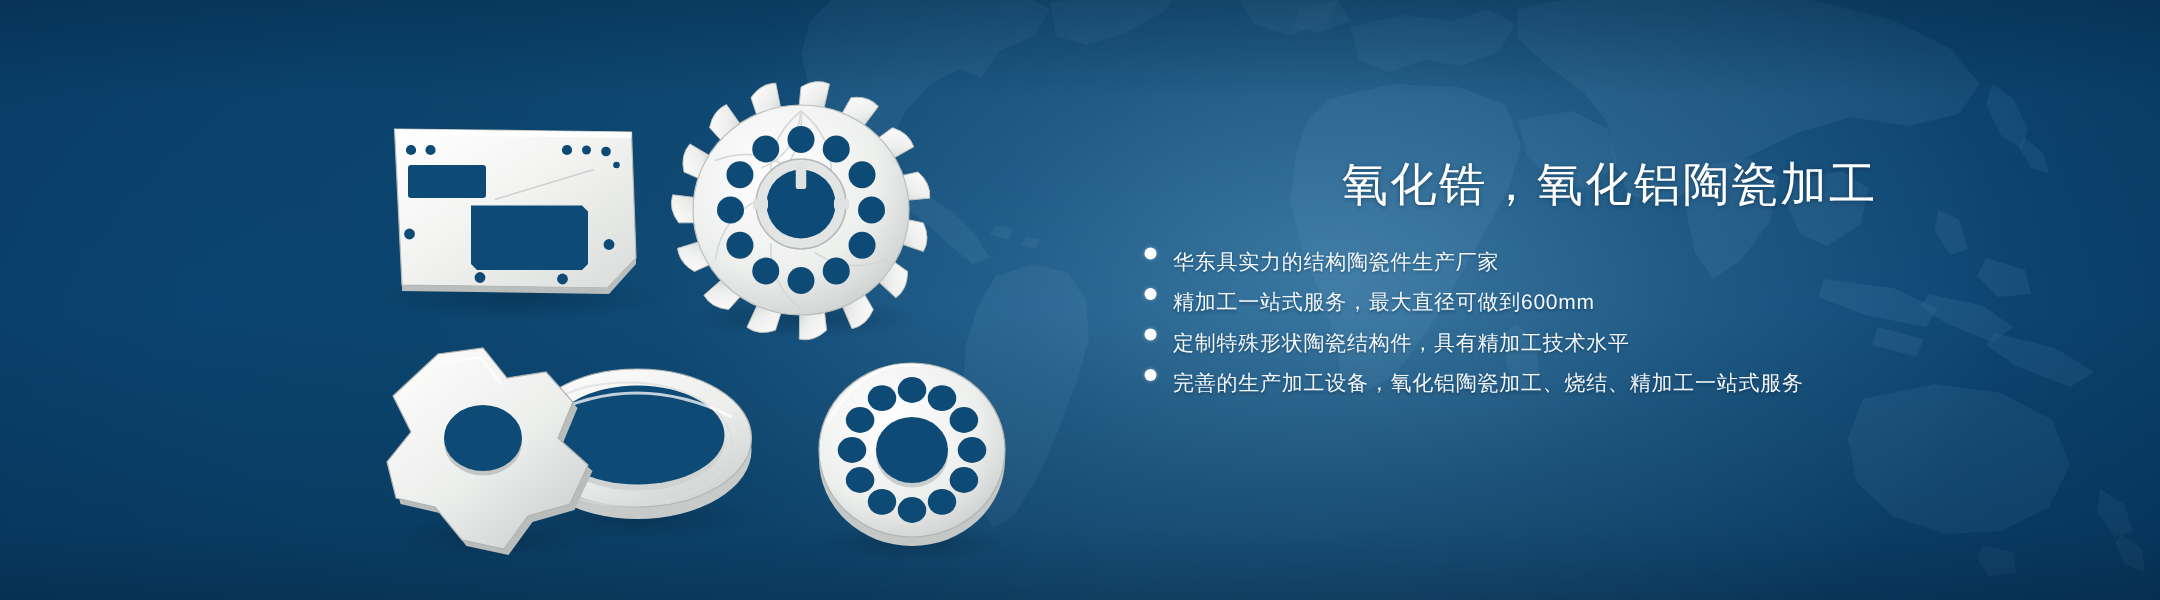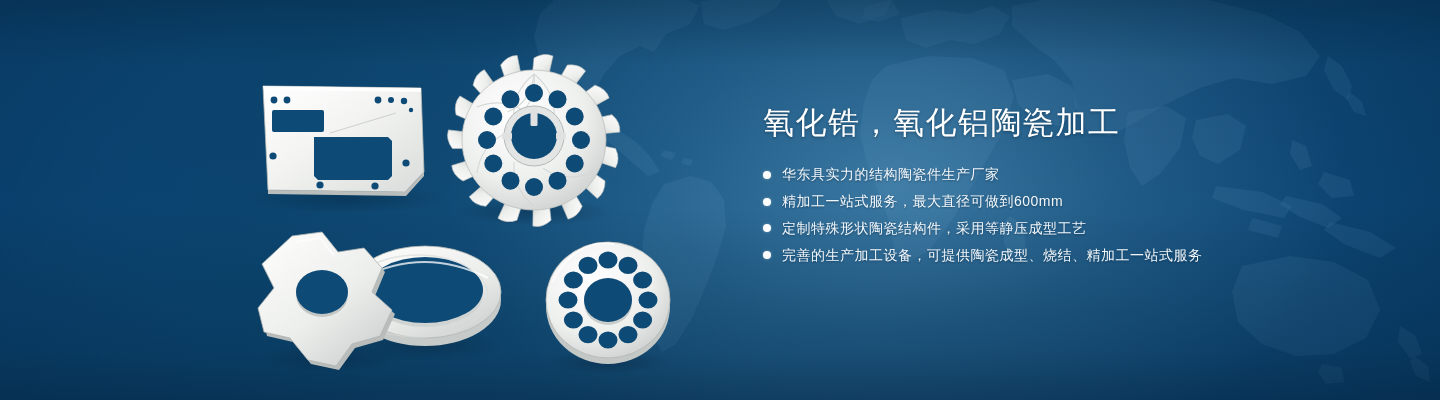--- a/index.html
+++ b/index.html
@@ -83,29 +83,29 @@
   }
   .headline {
     color: #ffffff;
     font-size: 31px;
     font-weight: 400;
     letter-spacing: 1.5px;
     line-height: 1.2;
     margin: 0 0 24px 0;
     text-shadow: 0 1px 3px rgba(2,26,48,0.45);
     white-space: nowrap;
+    text-align: center;
   }
   .bullets {
     list-style: none;
     margin: 0;
     padding: 0;
   }
   .bullet {
     display: flex;
-    align-items: center;
     margin-bottom: 8px;
   }
   .bullet:last-child { margin-bottom: 0; }
   .dot {
     flex: 0 0 auto;
     width: 8px;
     height: 8px;
     border-radius: 50%;
     background: #ffffff;
     margin-right: 11px;
@@ -370,22 +370,22 @@
       <li class="bullet">
         <span class="dot"></span>
         <span class="bullet-text">华东具实力的结构陶瓷件生产厂家</span>
       </li>
       <li class="bullet">
         <span class="dot"></span>
         <span class="bullet-text">精加工一站式服务，最大直径可做到600mm</span>
       </li>
       <li class="bullet">
         <span class="dot"></span>
-        <span class="bullet-text">定制特殊形状陶瓷结构件，采用等静压成型工艺</span>
+        <span class="bullet-text">定制特殊形状陶瓷结构件，具有精加工技术水平</span>
       </li>
       <li class="bullet">
         <span class="dot"></span>
-        <span class="bullet-text">完善的生产加工设备，可提供陶瓷成型、烧结、精加工一站式服务</span>
+        <span class="bullet-text">完善的生产加工设备，氧化铝陶瓷加工、烧结、精加工一站式服务</span>
       </li>
     </ul>
   </div>
 
 </div>
 
 </body></html>

